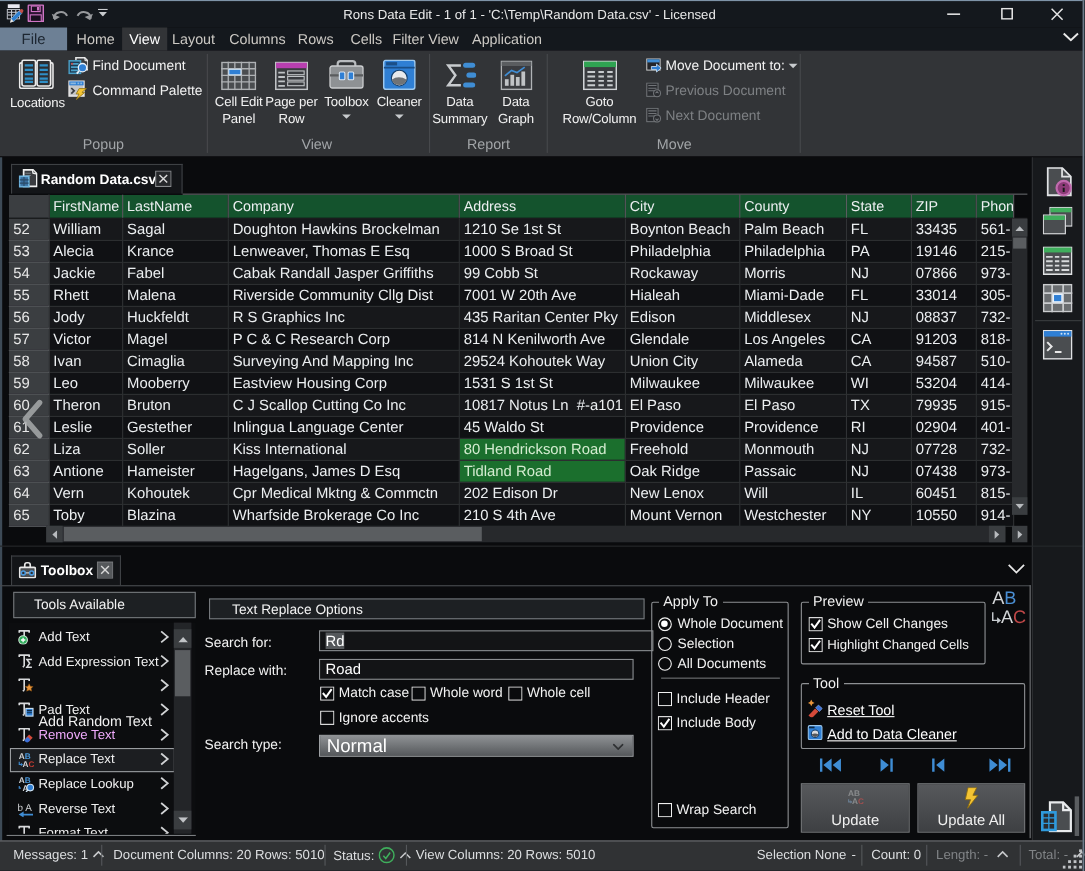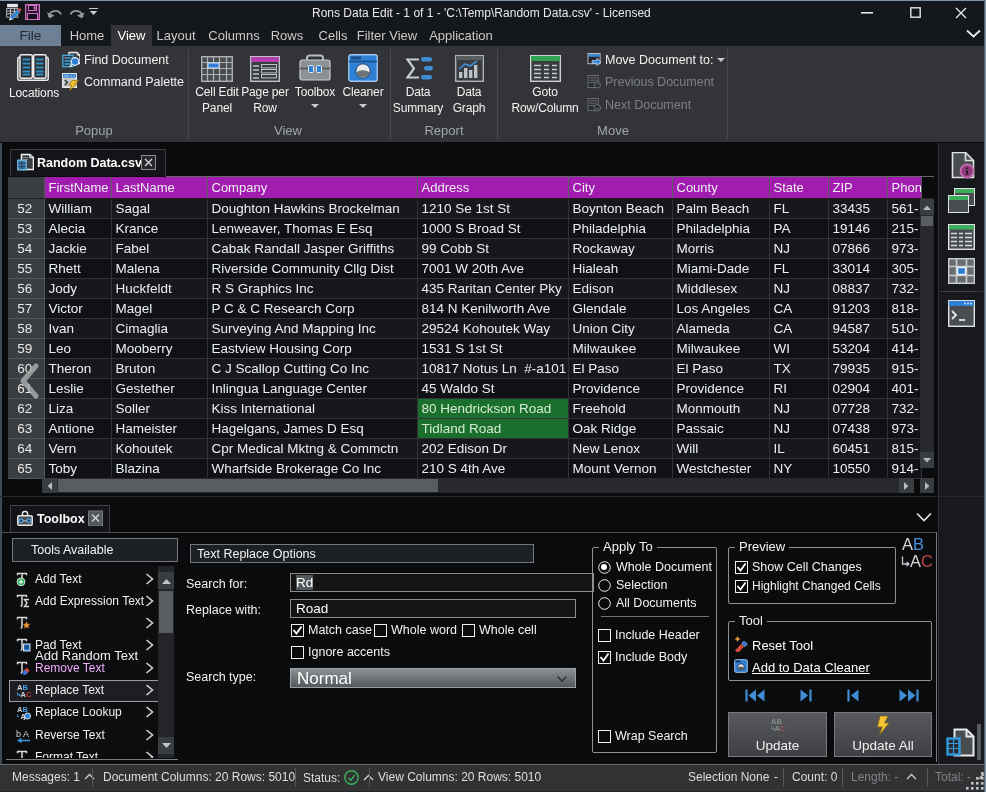--- a/index.html
+++ b/index.html
@@ -11,22 +11,22 @@
 .tab{position:absolute;top:0;height:21px;line-height:22px;color:#ccc9c4;font-size:13px;text-align:center}
 #ribbon{left:0;top:46px;width:986px;height:96px;background:#323437}
 .gsep{position:absolute;top:3px;width:1px;height:90px;background:#47494c}
 .glabel{position:absolute;top:77px;height:16px;line-height:16px;color:#a2a5a8;font-size:13px;text-align:center}
 .rlabel{position:absolute;color:#f2f2f2;letter-spacing:-0.15px;font-size:12px;text-align:center;line-height:15.5px}
 .rtext{position:absolute;color:#f2f2f2;font-size:12.5px;line-height:16px}
 .rgray{color:#7e8184}
 .caret{display:inline-block;width:0;height:0;border-left:4px solid transparent;border-right:4px solid transparent;border-top:4px solid #c8cbce}
 #grid td{border-right:1px solid #303235;border-bottom:1px solid #303235;padding:0 3px 0 4px;white-space:nowrap;overflow:hidden;font-size:13.5px;color:#eceff1}
 #grid{border-collapse:collapse;table-layout:fixed}
-#grid .rn{background:#3b3e41;text-align:center;padding-right:6px;color:#e8e8e8;border-right:1px solid #55585b;border-bottom:1px solid #55585b}
-#grid th{background:#a21caf;font-weight:normal;text-align:left;padding:0 3px 0 4px;border-right:1px solid #5a5d60;border-bottom:1px solid #1c1e20;color:#eceff1;font-size:13px;white-space:nowrap;overflow:hidden}
+#grid .rn{background:#3b3e41;text-align:left;padding-right:6px;color:#e8e8e8;border-right:1px solid #55585b;border-bottom:1px solid #55585b}
+#grid th{background:#14532d;font-weight:normal;text-align:left;padding:0 3px 0 4px;border-right:1px solid #5a5d60;border-bottom:1px solid #1c1e20;color:#eceff1;font-size:13px;white-space:nowrap;overflow:hidden}
 .r0{background:#17181b}.r1{background:#101114}
 .grn{background:#1b6f2d;color:#d4ecd0 !important}
 .fs{border:1px solid #8e9194;border-radius:2px;color:#f0f0f0}
 .fs legend{margin-left:6px;padding:0 4px;font-size:13px;line-height:14px}
 .inp{position:absolute;background:#131416;border:1px solid #898c8f;color:#fff;font-size:13.5px;padding:0 5px;line-height:17px}
 .lbl{position:absolute;color:#f2f2f2;font-size:12.5px}
 svg{display:block}
 </style></head>
 <body>
 <div id="root">
@@ -591,21 +591,21 @@
       <svg width="9" height="6" viewBox="0 0 9 6">
         <path d="M0 6l4.5-5L9 6z" fill="#c0c3c6"></path>
       </svg>
     </div>
 <div class="a" style="left:159px;top:591px;width:14px;height:42px;background:#5a5d60"></div>
 <div class="a" style="left:158px;top:737px;width:16px;height:17px;background:#3a3d40;display:flex;align-items:center;justify-content:center">
       <svg width="9" height="6" viewBox="0 0 9 6">
         <path d="M0 0l4.5 5L9 0z" fill="#c0c3c6"></path>
       </svg>
     </div>
-<div class="a" style="left:190px;top:544px;width:344px;height:19px;background:#1d2023;border:1px solid #75787c;line-height:18px;padding-left:6px;font-size:12.5px;color:#f2f2f2">Text Replace Options</div>
+<div class="a" style="left:190px;top:544px;width:396px;height:19px;background:#1d2023;border:1px solid #75787c;line-height:18px;padding-left:20px;font-size:12.5px;color:#f2f2f2">Text Replace Options</div>
 <div class="lbl" style="left:186px;top:577px">Search for:</div>
 <div class="inp" style="left:290px;top:573px;width:304px;height:19px"><span style="background:#55585b">Rd</span></div>
 <div class="lbl" style="left:186px;top:603px">Replace with:</div>
 <div class="inp" style="left:290px;top:599px;width:286px;height:19px">Road</div>
 <svg class="a" style="left:291px;top:624px" width="13" height="13" viewBox="0 0 13 13">
       <rect x="0.5" y="0.5" width="12" height="12" fill="#0a0b0d" stroke="#f0f0f0"></rect>
       <path d="M2.5 6l3 3.5L10.5 2.5" stroke="#fff" stroke-width="1.8" fill="none"></path>
     </svg>
     <div class="lbl" style="left:308px;top:623px;width:90px">Match case</div>
 <svg class="a" style="left:374px;top:624px" width="13" height="13" viewBox="0 0 13 13">
@@ -675,21 +675,21 @@
     </svg>
 <div class="a" style="left:910px;top:552px;font-size:16.5px;color:#d4d6d8">A<span style="color:#c04848">C</span></div>
 <fieldset class="a fs" style="left:728px;top:614px;width:204px;height:67px">
       <legend>Tool</legend>
     </fieldset>
 <svg class="a" style="left:734px;top:636px" width="14" height="16" viewBox="0 0 14 16">
       <path d="M3.5 0 l1 2 2 1 -2 1 -1 2 -1-2 -2-1 2-1z" fill="#e8943a"></path>
       <path d="M1 14.5l6-6.5 3 2.8-6 6.2z" fill="#d44a3a" transform="translate(0,0)"></path>
       <path d="M7.5 7.5l2.5-2.5 3.5 3-2.5 2.8z" fill="#3a6fd8" stroke="#8ab0e8" stroke-width="0.6"></path>
     </svg>
-<div class="a" style="left:752px;top:638px;font-size:13px;color:#fff;">Reset Tool</div>
+<div class="a" style="left:752px;top:638px;font-size:13px;color:#fff;text-decoration:underline">Reset Tool</div>
 <svg class="a" style="left:734px;top:659px" width="14" height="14" viewBox="0 0 14 14">
       <rect x="0.7" y="0.7" width="12.6" height="12.6" rx="1.5" fill="#2f7fd4" stroke="#9cc8ee"></rect>
       <circle cx="7" cy="8" r="3.4" fill="#d8dadc" stroke="#14406e"></circle>
       <path d="M3.8 8.8a3.4 3.4 0 0 0 6.4 0C7.8 7.5 6 7.5 3.8 8.8Z" fill="#55585b"></path>
       <rect x="1.5" y="1.5" width="5" height="1.6" fill="#0c2844"></rect>
     </svg>
 <div class="a" style="left:752px;top:660px;font-size:13px;color:#fff;text-decoration:underline">Add to Data Cleaner</div>
 <svg class="a" style="left:745px;top:689px" width="20" height="13" viewBox="0 0 20 13">
       <path d="M1.5 0.5v12" stroke="#3f8dd4" stroke-width="2.2"></path>
       <path d="M11 0.5L3.5 6.5l7.5 6zM19.5 0.5L12 6.5l7.5 6z" fill="#3f8dd4"></path>

